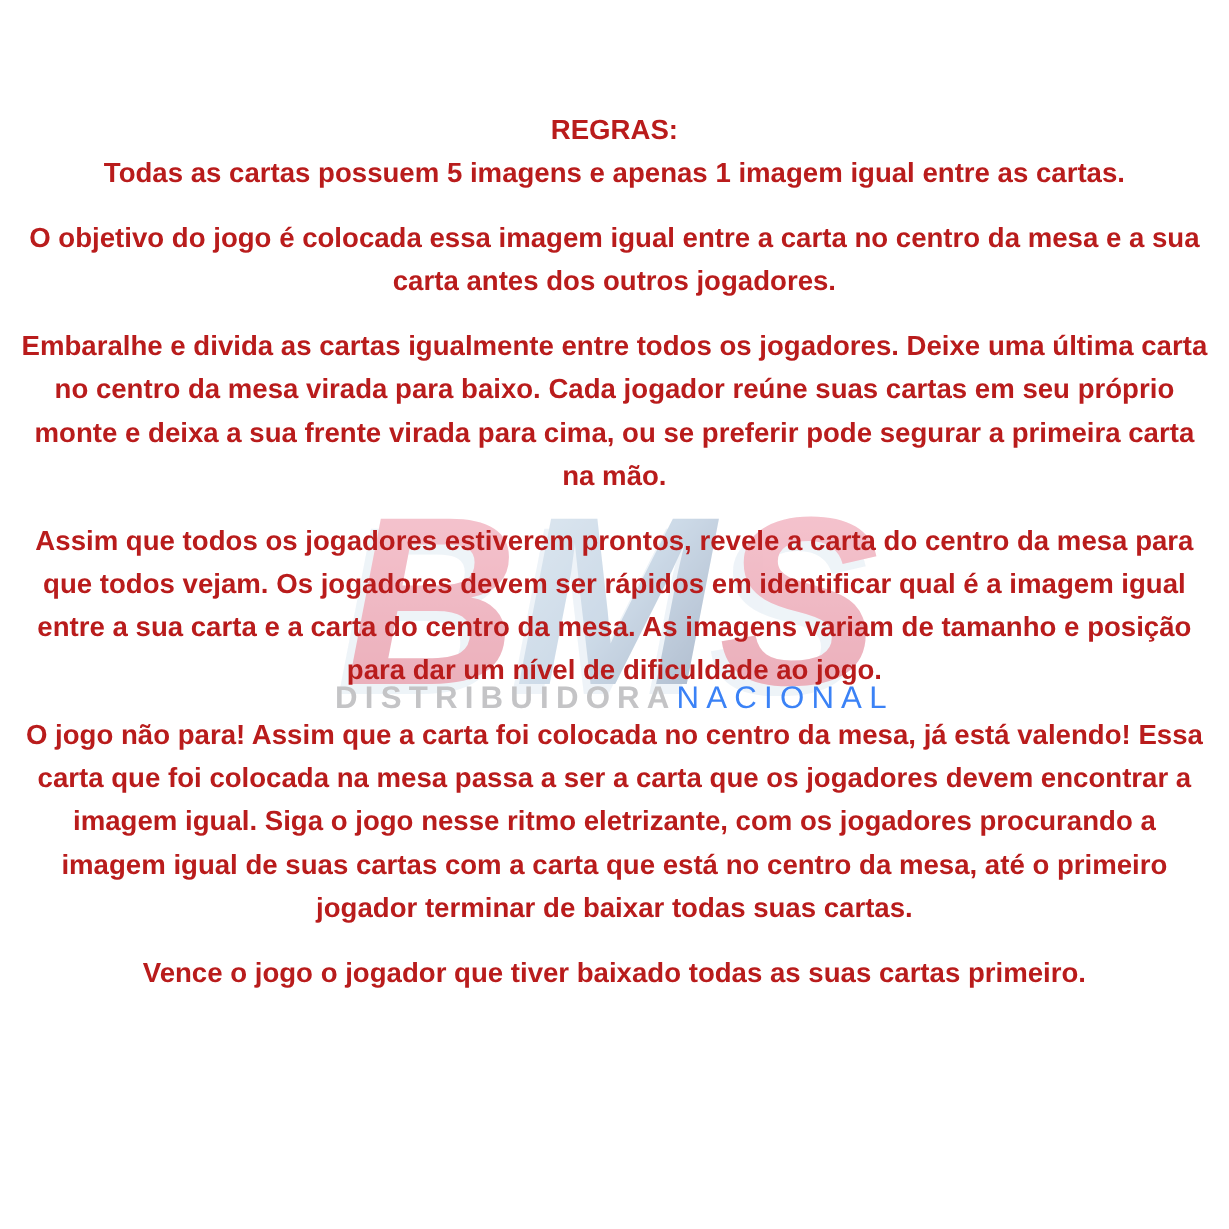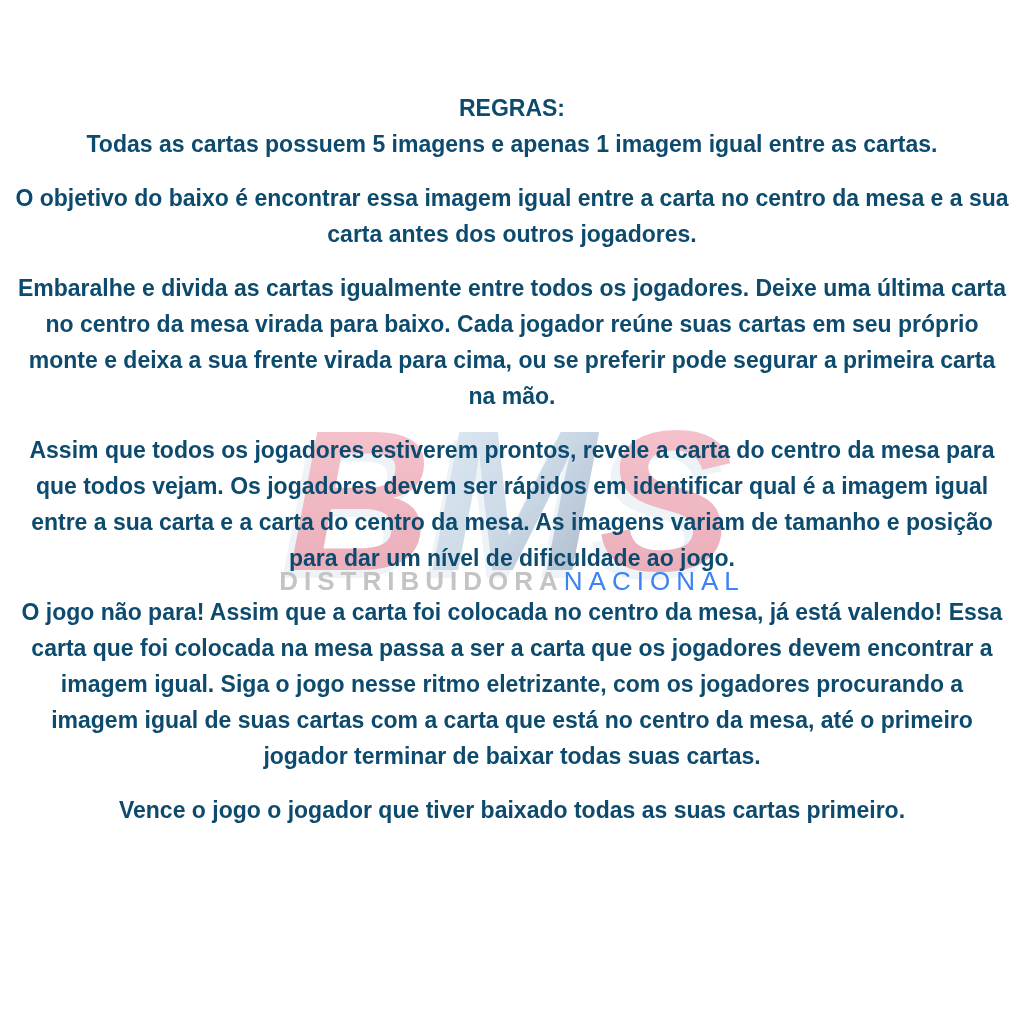--- a/index.html
+++ b/index.html
@@ -31,21 +31,21 @@
     white-space: nowrap;
   }
   .wm-sub .w1 { font-weight: 700; color: #c4c4c6; }
   .wm-sub .w2 { font-weight: 300; color: #3b82f6; }
   
   .content {
     position: relative;
     z-index: 1;
     padding: 90px 14px 0;
     text-align: center;
-    color: #0c4a6e;
+    color: #b91c1c;
     font-weight: bold;
     font-size: 23px;
     line-height: 36px;
   }
   .content .title { margin: 0 auto; max-width: 995px; }
   .content p { margin: 0 auto 18px; max-width: 995px; }
   .content p:last-child { margin-bottom: 0; }
 </style>
 </head>
 <body>
@@ -73,20 +73,20 @@
       </g>
     </svg>
     <div class="wm-sub">
       <span class="w1">DISTRIBUIDORA</span><span class="w2">NACIONAL</span>
     </div>
   </div>
 
   <div class="content">
     <div class="title">REGRAS:</div>
     <p>Todas as cartas possuem 5 imagens e apenas 1 imagem igual entre as cartas.</p>
-    <p>O objetivo do baixo é encontrar essa imagem igual entre a carta no centro da mesa e a sua carta antes dos outros jogadores.</p>
+    <p>O objetivo do jogo é colocada essa imagem igual entre a carta no centro da mesa e a sua carta antes dos outros jogadores.</p>
     <p>Embaralhe e divida as cartas igualmente entre todos os jogadores. Deixe uma última carta no centro da mesa virada para baixo. Cada jogador reúne suas cartas em seu próprio monte e deixa a sua frente virada para cima, ou se preferir pode segurar a primeira carta na mão.</p>
     <p>Assim que todos os jogadores estiverem prontos, revele a carta do centro da mesa para que todos vejam. Os jogadores devem ser rápidos em identificar qual é a imagem igual entre a sua carta e a carta do centro da mesa. As imagens variam de tamanho e posição para dar um nível de dificuldade ao jogo.</p>
     <p>O jogo não para! Assim que a carta foi colocada no centro da mesa, já está valendo! Essa carta que foi colocada na mesa passa a ser a carta que os jogadores devem encontrar a imagem igual. Siga o jogo nesse ritmo eletrizante, com os jogadores procurando a imagem igual de suas cartas com a carta que está no centro da mesa, até o primeiro jogador terminar de baixar todas suas cartas.</p>
     <p>Vence o jogo o jogador que tiver baixado todas as suas cartas primeiro.</p>
   </div>
 
 </div>
 
 </body></html>

